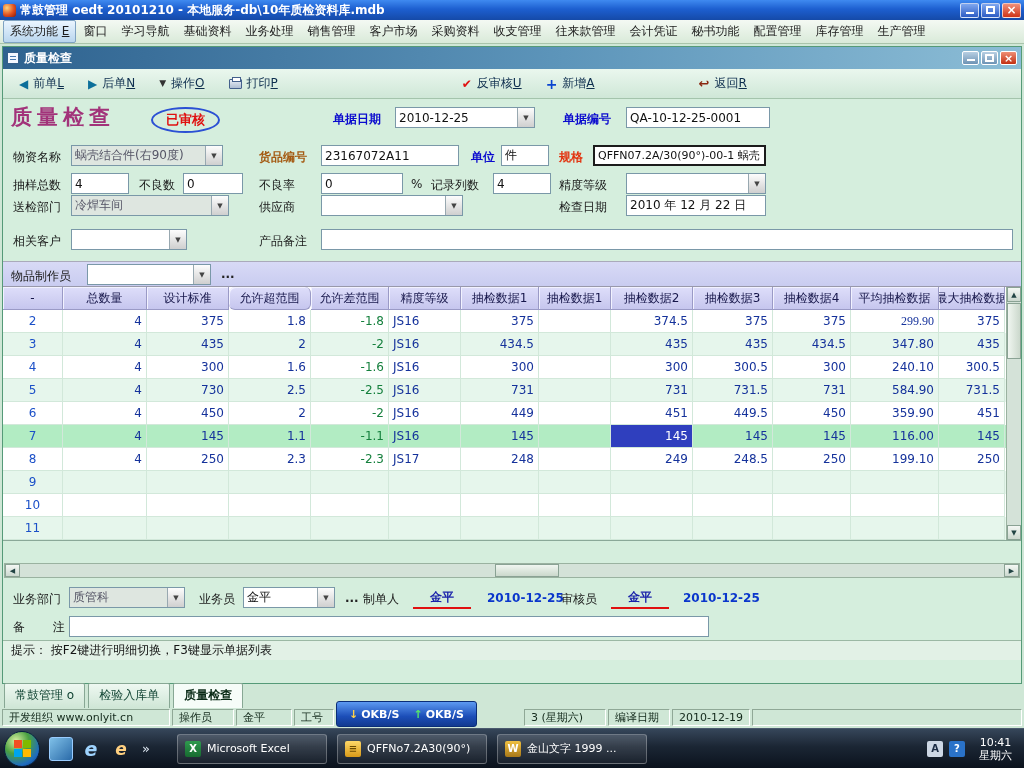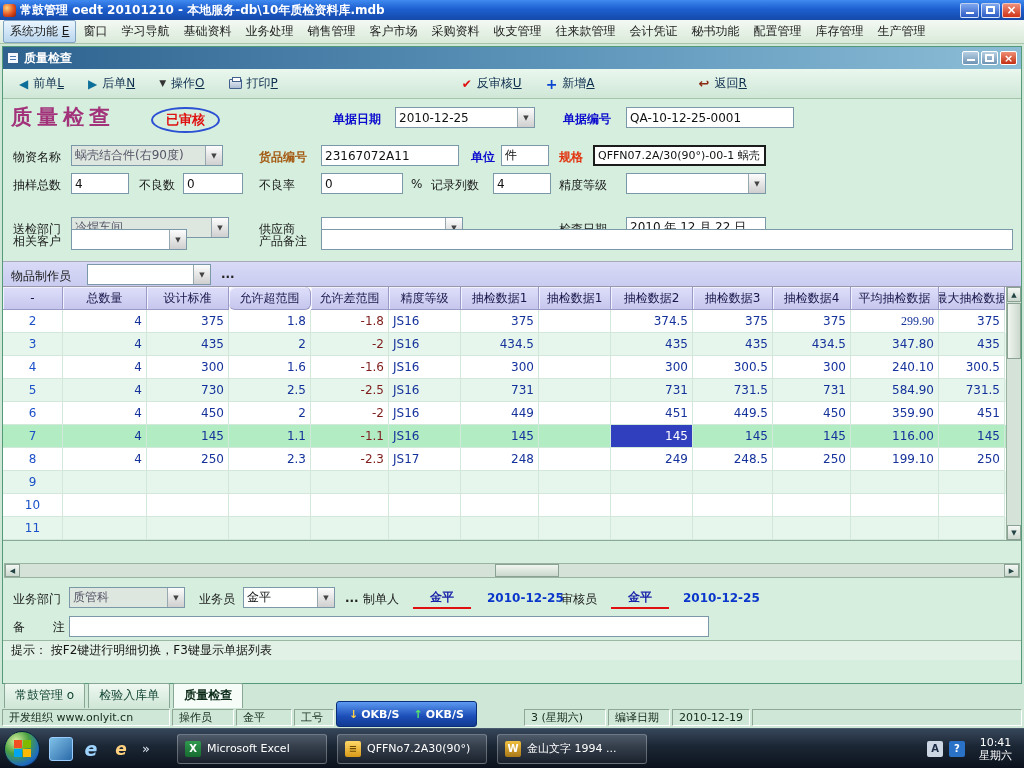--- a/index.html
+++ b/index.html
@@ -76,21 +76,21 @@
 #grid{position:relative;background:#fff;border-bottom:1px solid #8aa898}
 .ghead{display:flex;height:23px;padding-right:15px}
 .gh{flex:0 0 auto;background:linear-gradient(180deg,#dedefa,#c6c6ee);border-right:1px solid #9a9ac6;border-bottom:1px solid #9a9ac6;
  box-shadow:inset 1px 1px 0 #f2f2ff;font-size:12px;color:#16164a;display:flex;align-items:center;justify-content:center;overflow:hidden;white-space:nowrap}
 .grow{display:flex;height:23px;background:#fff;padding-right:15px}
 .grow.odd{background:#e6f6ec}
 .grow.sel{background:#b2ecc3}
 .gc{flex:0 0 auto;border-right:1px solid #d2e8da;border-bottom:1px solid #d2e8da;font-size:12px;color:#15329b;
  display:flex;align-items:center;padding:0 4px;overflow:hidden;white-space:nowrap}
 .gc.rowhdr{color:#1b50c8}
-.gc.rednum{color:#7f1d1d}
+.gc.rednum{color:#15803d}
 .gc.selcell{background:#2f3fbe;color:#fff}
 .vscroll{position:absolute;top:0;right:0;bottom:0;width:15px;background:#d4e2d8;border-left:1px solid #9ab2a0}
 .sbtn{height:15px;width:100%;background:linear-gradient(180deg,#f4f8f4,#ccd8cf);border:1px solid #8aa294;display:flex;align-items:center;justify-content:center;font-size:7px;color:#244}
 .sbtn.bot{position:absolute;bottom:0}
 .vthumb{position:absolute;top:16px;left:0;width:100%;height:56px;background:linear-gradient(90deg,#f0f6f0,#cbd8cc);border:1px solid #8aa294}
 .grid-gap{height:22px}
 .hscroll{position:relative;height:15px;margin:0 1px;background:#d4e2d8;border:1px solid #9ab2a0;display:flex;justify-content:space-between}
 .hbtn{width:15px;height:13px;background:linear-gradient(180deg,#f4f8f4,#ccd8cf);border:1px solid #8aa294;display:flex;align-items:center;justify-content:center;font-size:7px;color:#244}
 .hthumb{position:absolute;left:490px;top:0;width:64px;height:13px;background:linear-gradient(180deg,#f0f6f0,#cbd8cc);border:1px solid #8aa294}
 
@@ -231,21 +231,21 @@
 
       <div class="frow" style="top:4px;height:34px">
         <span class="doc-title">质量检查</span>
         <span class="stamp">已审核</span>
         <span class="lbl blue" style="left:330px;top:8px">单据日期</span>
         <div class="tinput combo" style="left:392px;top:4px;width:140px">
           <span class="ctext">2010-12-25</span>
           <span class="cbtn">▼</span>
         </div>
         <span class="lbl blue" style="left:560px;top:8px">单据编号</span>
-        <div class="tinput" style="left:623px;top:4px;width:168px">
+        <div class="tinput" style="left:623px;top:4px;width:144px">
           <span class="ival">QA-10-12-25-0001</span>
         </div>
       </div>
 
       <div class="frow" style="top:46px">
         <span class="lbl" style="left:10px">物资名称</span>
         <div class="tinput combo disabledc" style="left:68px;width:152px">
           <span class="ctext">蜗壳结合件(右90度)</span>
           <span class="cbtn">▼</span>
         </div>
@@ -281,21 +281,21 @@
         <div class="tinput" style="left:490px;width:58px">
           <span class="ival">4</span>
         </div>
         <span class="lbl" style="left:556px">精度等级</span>
         <div class="tinput combo" style="left:623px;width:140px">
           <span class="ctext"></span>
           <span class="cbtn">▼</span>
         </div>
       </div>
 
-      <div class="frow" style="top:118px">
+      <div class="frow" style="top:96px">
         <span class="lbl" style="left:10px">送检部门</span>
         <div class="tinput combo disabledc" style="left:68px;width:158px">
           <span class="ctext">冷焊车间</span>
           <span class="cbtn">▼</span>
         </div>
         <span class="lbl" style="left:256px">供应商</span>
         <div class="tinput combo" style="left:318px;width:142px">
           <span class="ctext"></span>
           <span class="cbtn">▼</span>
         </div>
@@ -583,21 +583,21 @@
         <div class="taskbtn">
           <span class="tbicon excel-icon">X</span>
           <span>Microsoft Excel</span>
         </div>
         <div class="taskbtn">
           <span class="tbicon doc-icon">≡</span>
           <span>QFFNo7.2A30(90°)</span>
         </div>
         <div class="taskbtn">
           <span class="tbicon wps-icon">W</span>
-          <span>金山文字 1994 ...</span>
+          <span>金山文字 1999 ...</span>
         </div>
       </div>
     <div class="tray">
       <span id="trayicons" style="display:flex;gap:6px">
           <span class="trayicon input-icon">A</span>
           <span class="trayicon help-icon">?</span>
         </span>
       <span class="clock">
         <span>10:41</span><br>
         <span>星期六</span>

